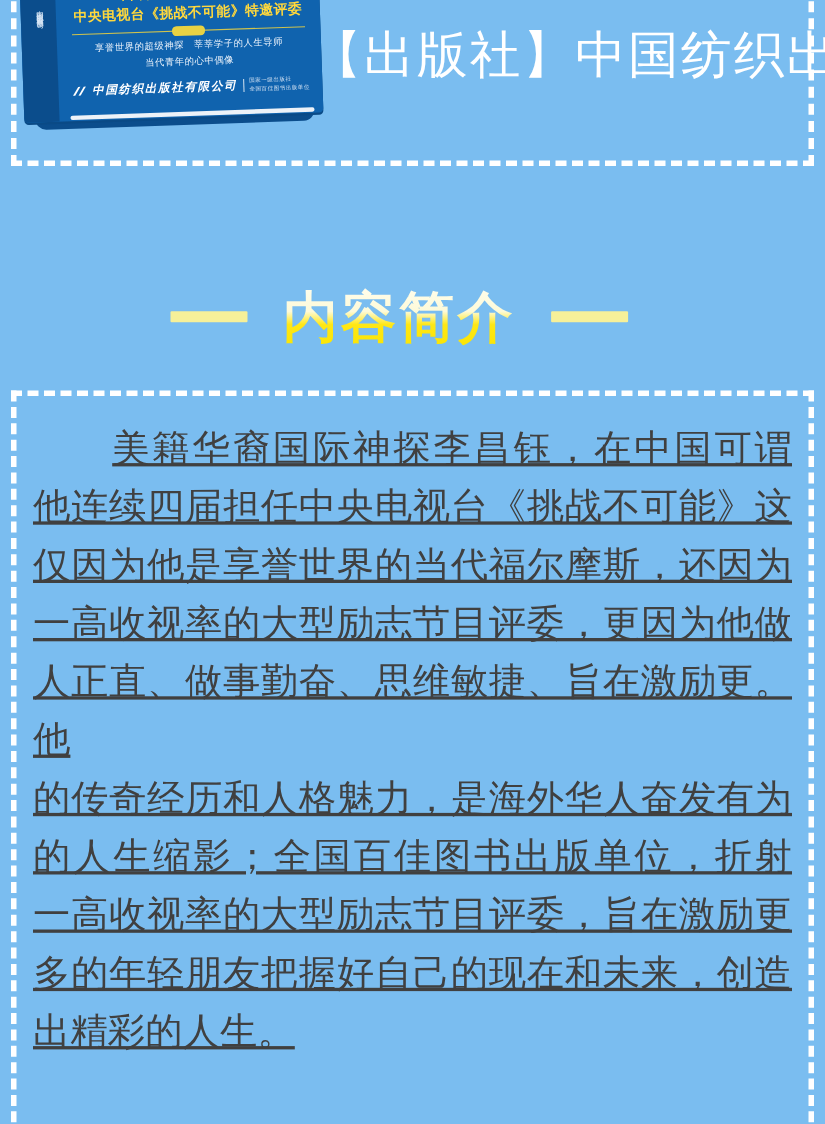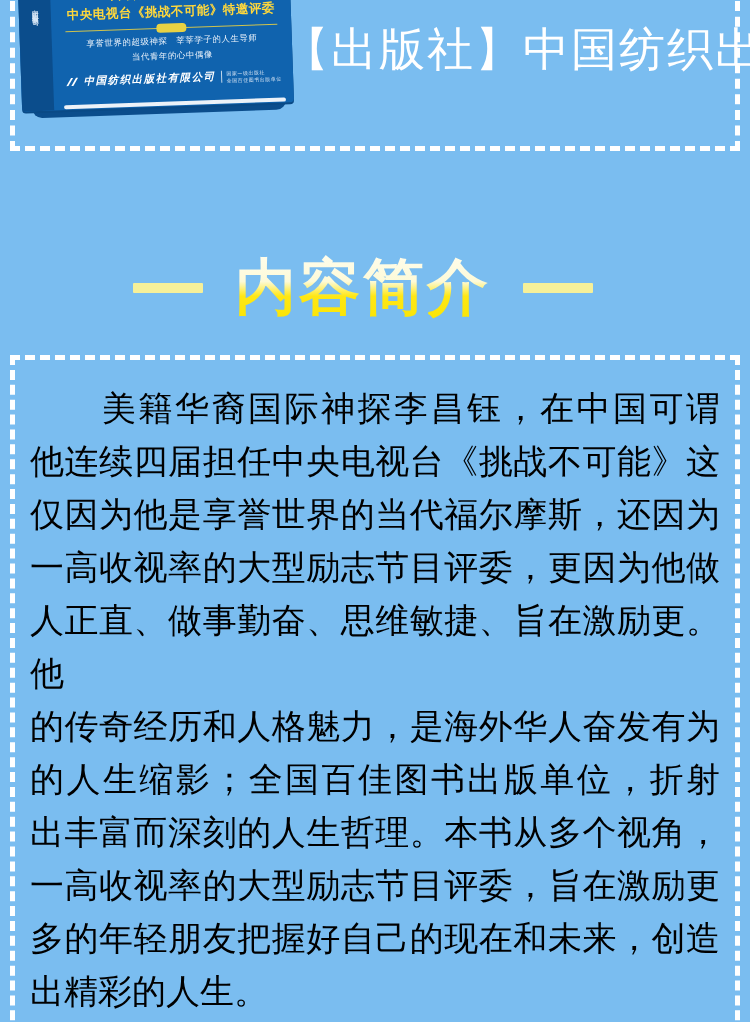--- a/index.html
+++ b/index.html
@@ -51,39 +51,40 @@
     font-size:46px; color:#ffffff; letter-spacing:2px; white-space:nowrap;
   }
   
   .title-row {
     position:absolute; left:0; top:243px; width:750px; height:90px;
     display:flex; align-items:center; justify-content:center; gap:32px;
     transform:translateX(-12px);
   }
   .title-dash { width:70px; height:10px; background:#f6f099; border-radius:1px; }
   .title-text {
-    font-size:61px; font-weight:bold; letter-spacing:3px; color:#ffe714;
+    font-size:50px; font-weight:bold; letter-spacing:3px; color:#ffe714;
     white-space:nowrap;
   }
   @supports (-webkit-background-clip: text) {
     .title-text {
       background:linear-gradient(180deg,#fffef2 0%,#fdfad8 42%,#ffe714 60%,#f8e400 100%);
       -webkit-background-clip:text; background-clip:text; color:transparent;
     }
   }
   
   .section-body {
     position:absolute; left:10px; top:355px; width:720px; height:700px;
     border:5px dashed #ffffff; padding-top:0;
   }
   .intro { padding:22px 15px 0 15px; }
   .para-line {
-    font-size:34px; line-height:53px; color:#000000; letter-spacing:0;
+    font-size:34px; line-height:53px; color:#404040; letter-spacing:0;
     text-align:justify; text-align-last:justify; text-justify:inter-character;
     white-space:nowrap0;
+    text-decoration:underline;
   }
   .para-line.first { text-indent:72px; }
   .para-line.last { text-align-last:left; }
 </style>
 </head>
 <body>
 
 <div class="page">
 
   <div class="section-top">
@@ -135,20 +136,19 @@
 
   <div class="section-body">
     <div class="intro">
       <div class="para-line first">美籍华裔国际神探李昌钰，在中国可谓</div>
       <div class="para-line">他连续四届担任中央电视台《挑战不可能》这</div>
       <div class="para-line">仅因为他是享誉世界的当代福尔摩斯，还因为</div>
       <div class="para-line">一高收视率的大型励志节目评委，更因为他做</div>
       <div class="para-line">人正直、做事勤奋、思维敏捷、旨在激励更。他</div>
       <div class="para-line">的传奇经历和人格魅力，是海外华人奋发有为</div>
       <div class="para-line">的人生缩影；全国百佳图书出版单位，折射</div>
-      <div class="para-line">出丰富而深刻的人生哲理。本书从多个视角，</div>
       <div class="para-line">一高收视率的大型励志节目评委，旨在激励更</div>
       <div class="para-line">多的年轻朋友把握好自己的现在和未来，创造</div>
       <div class="para-line last">出精彩的人生。</div>
     </div>
   </div>
 
 </div>
 
 </body></html>

